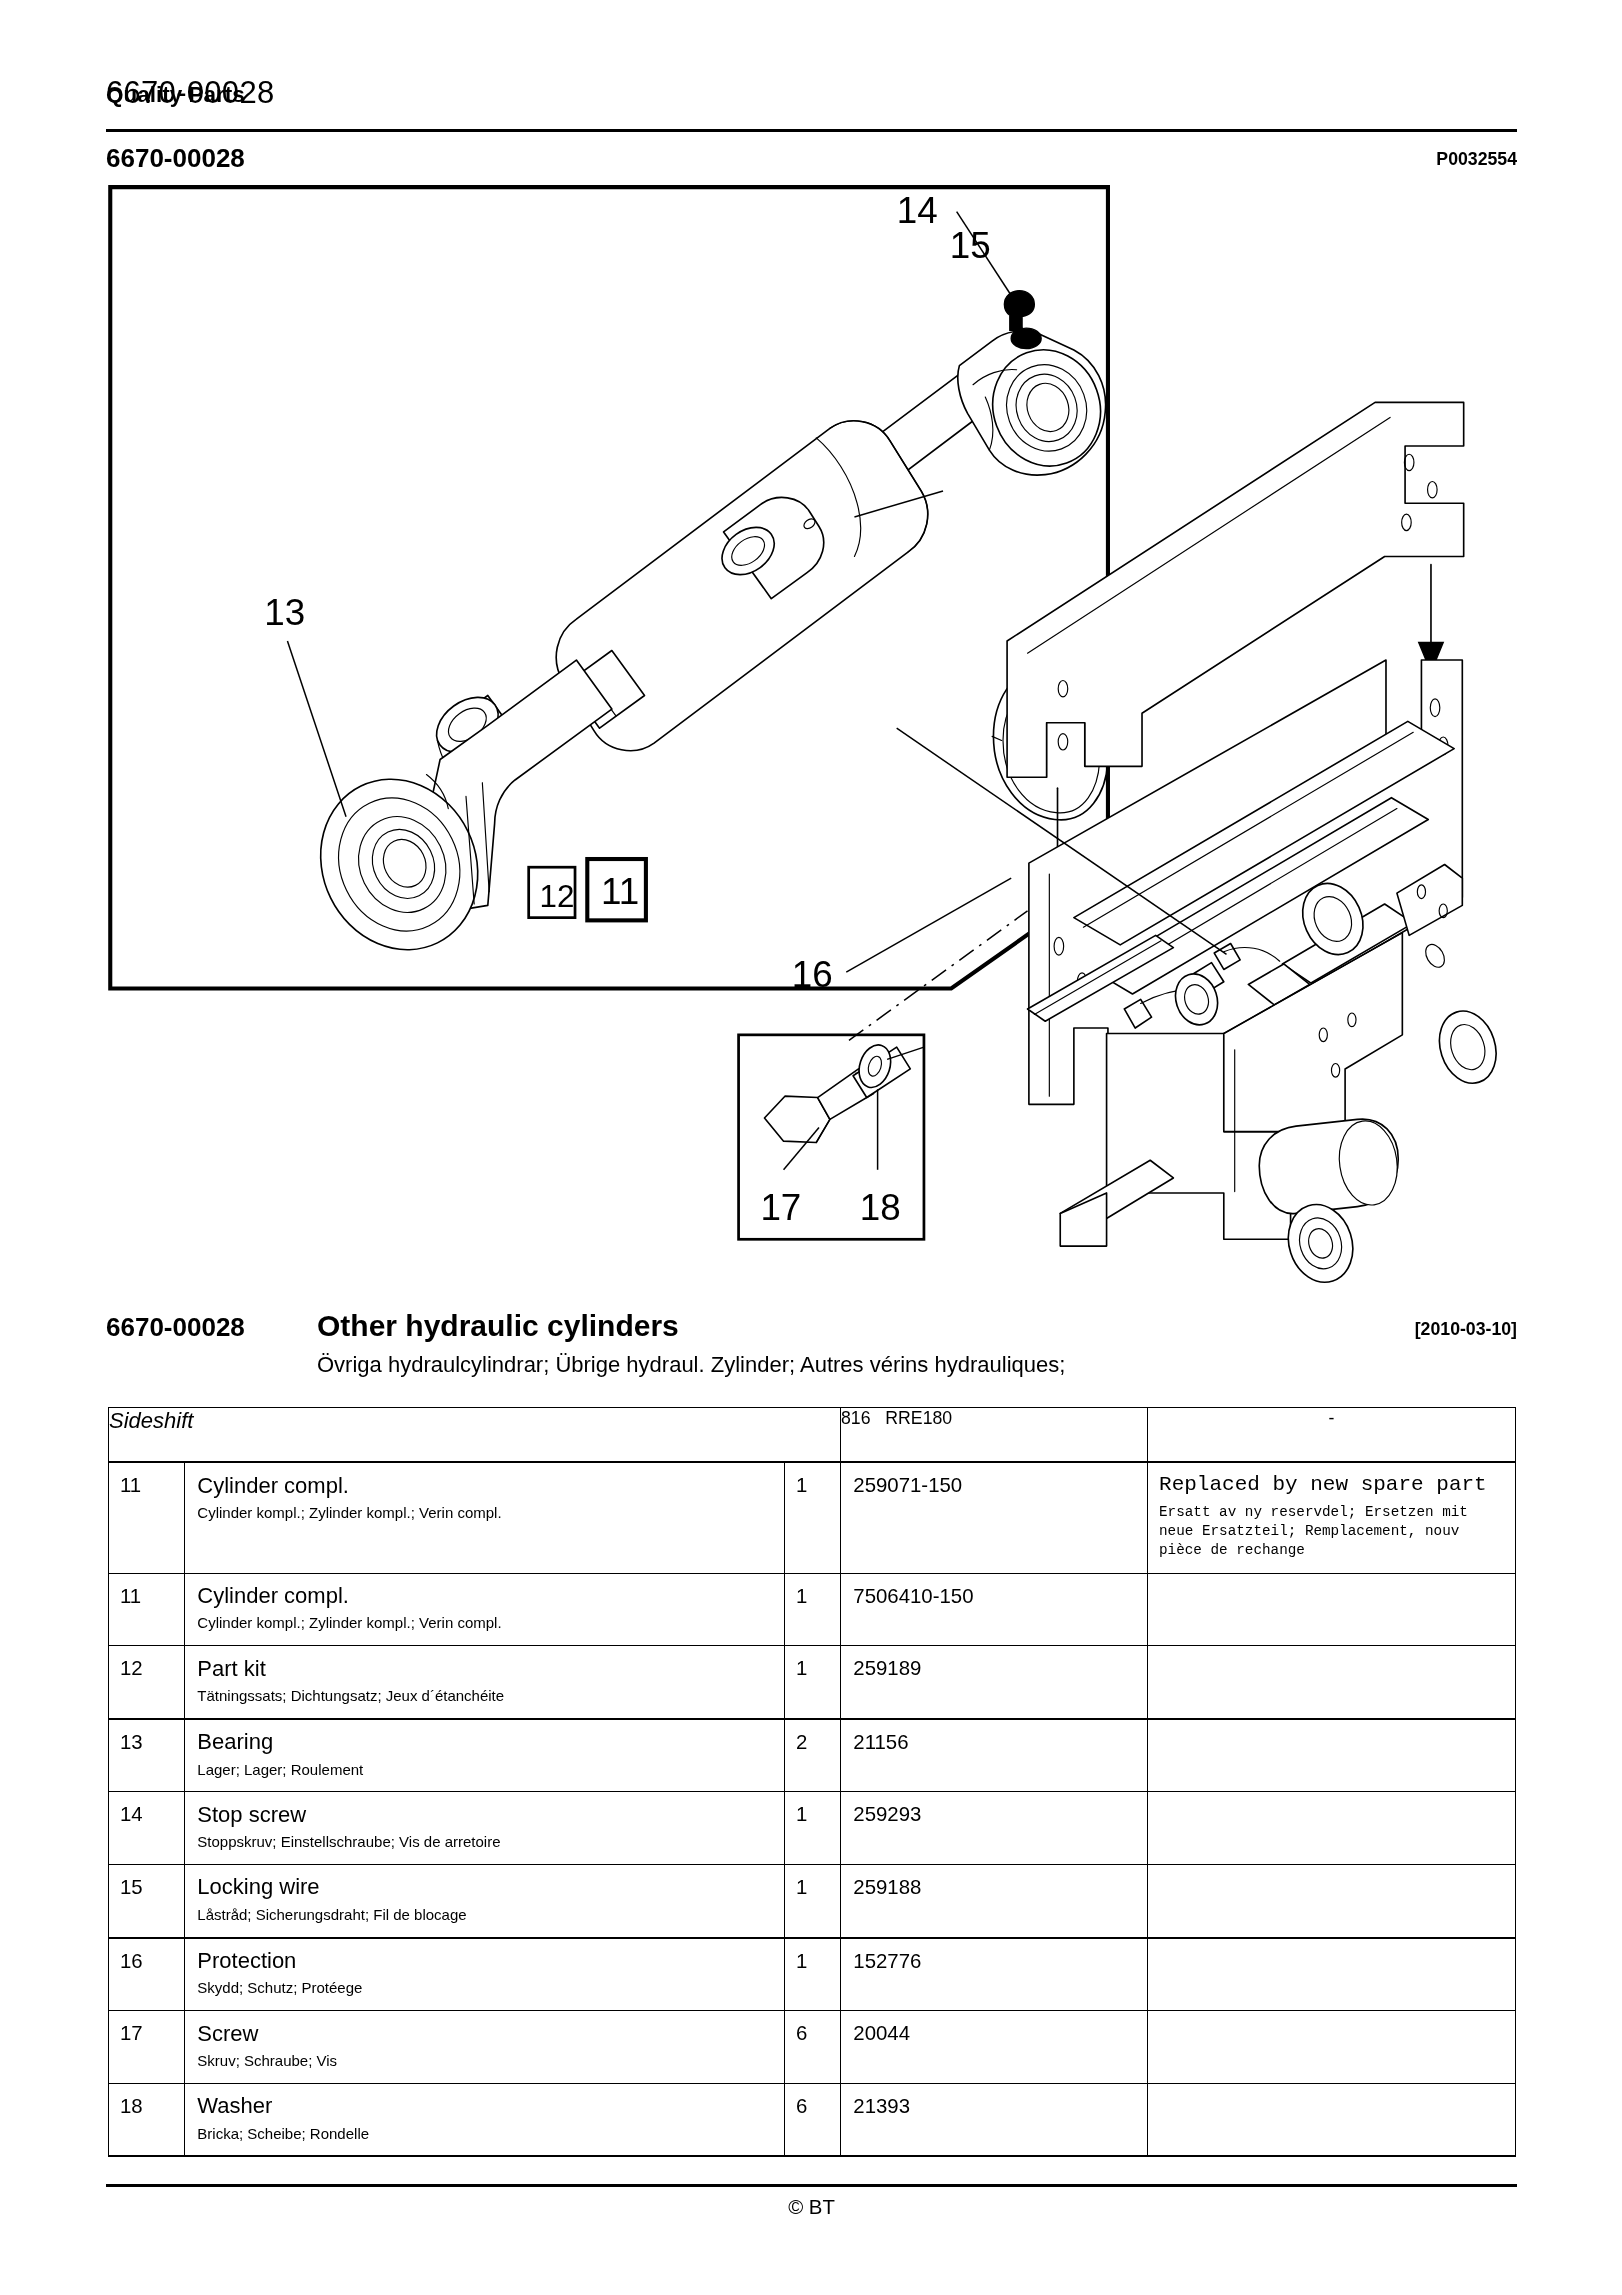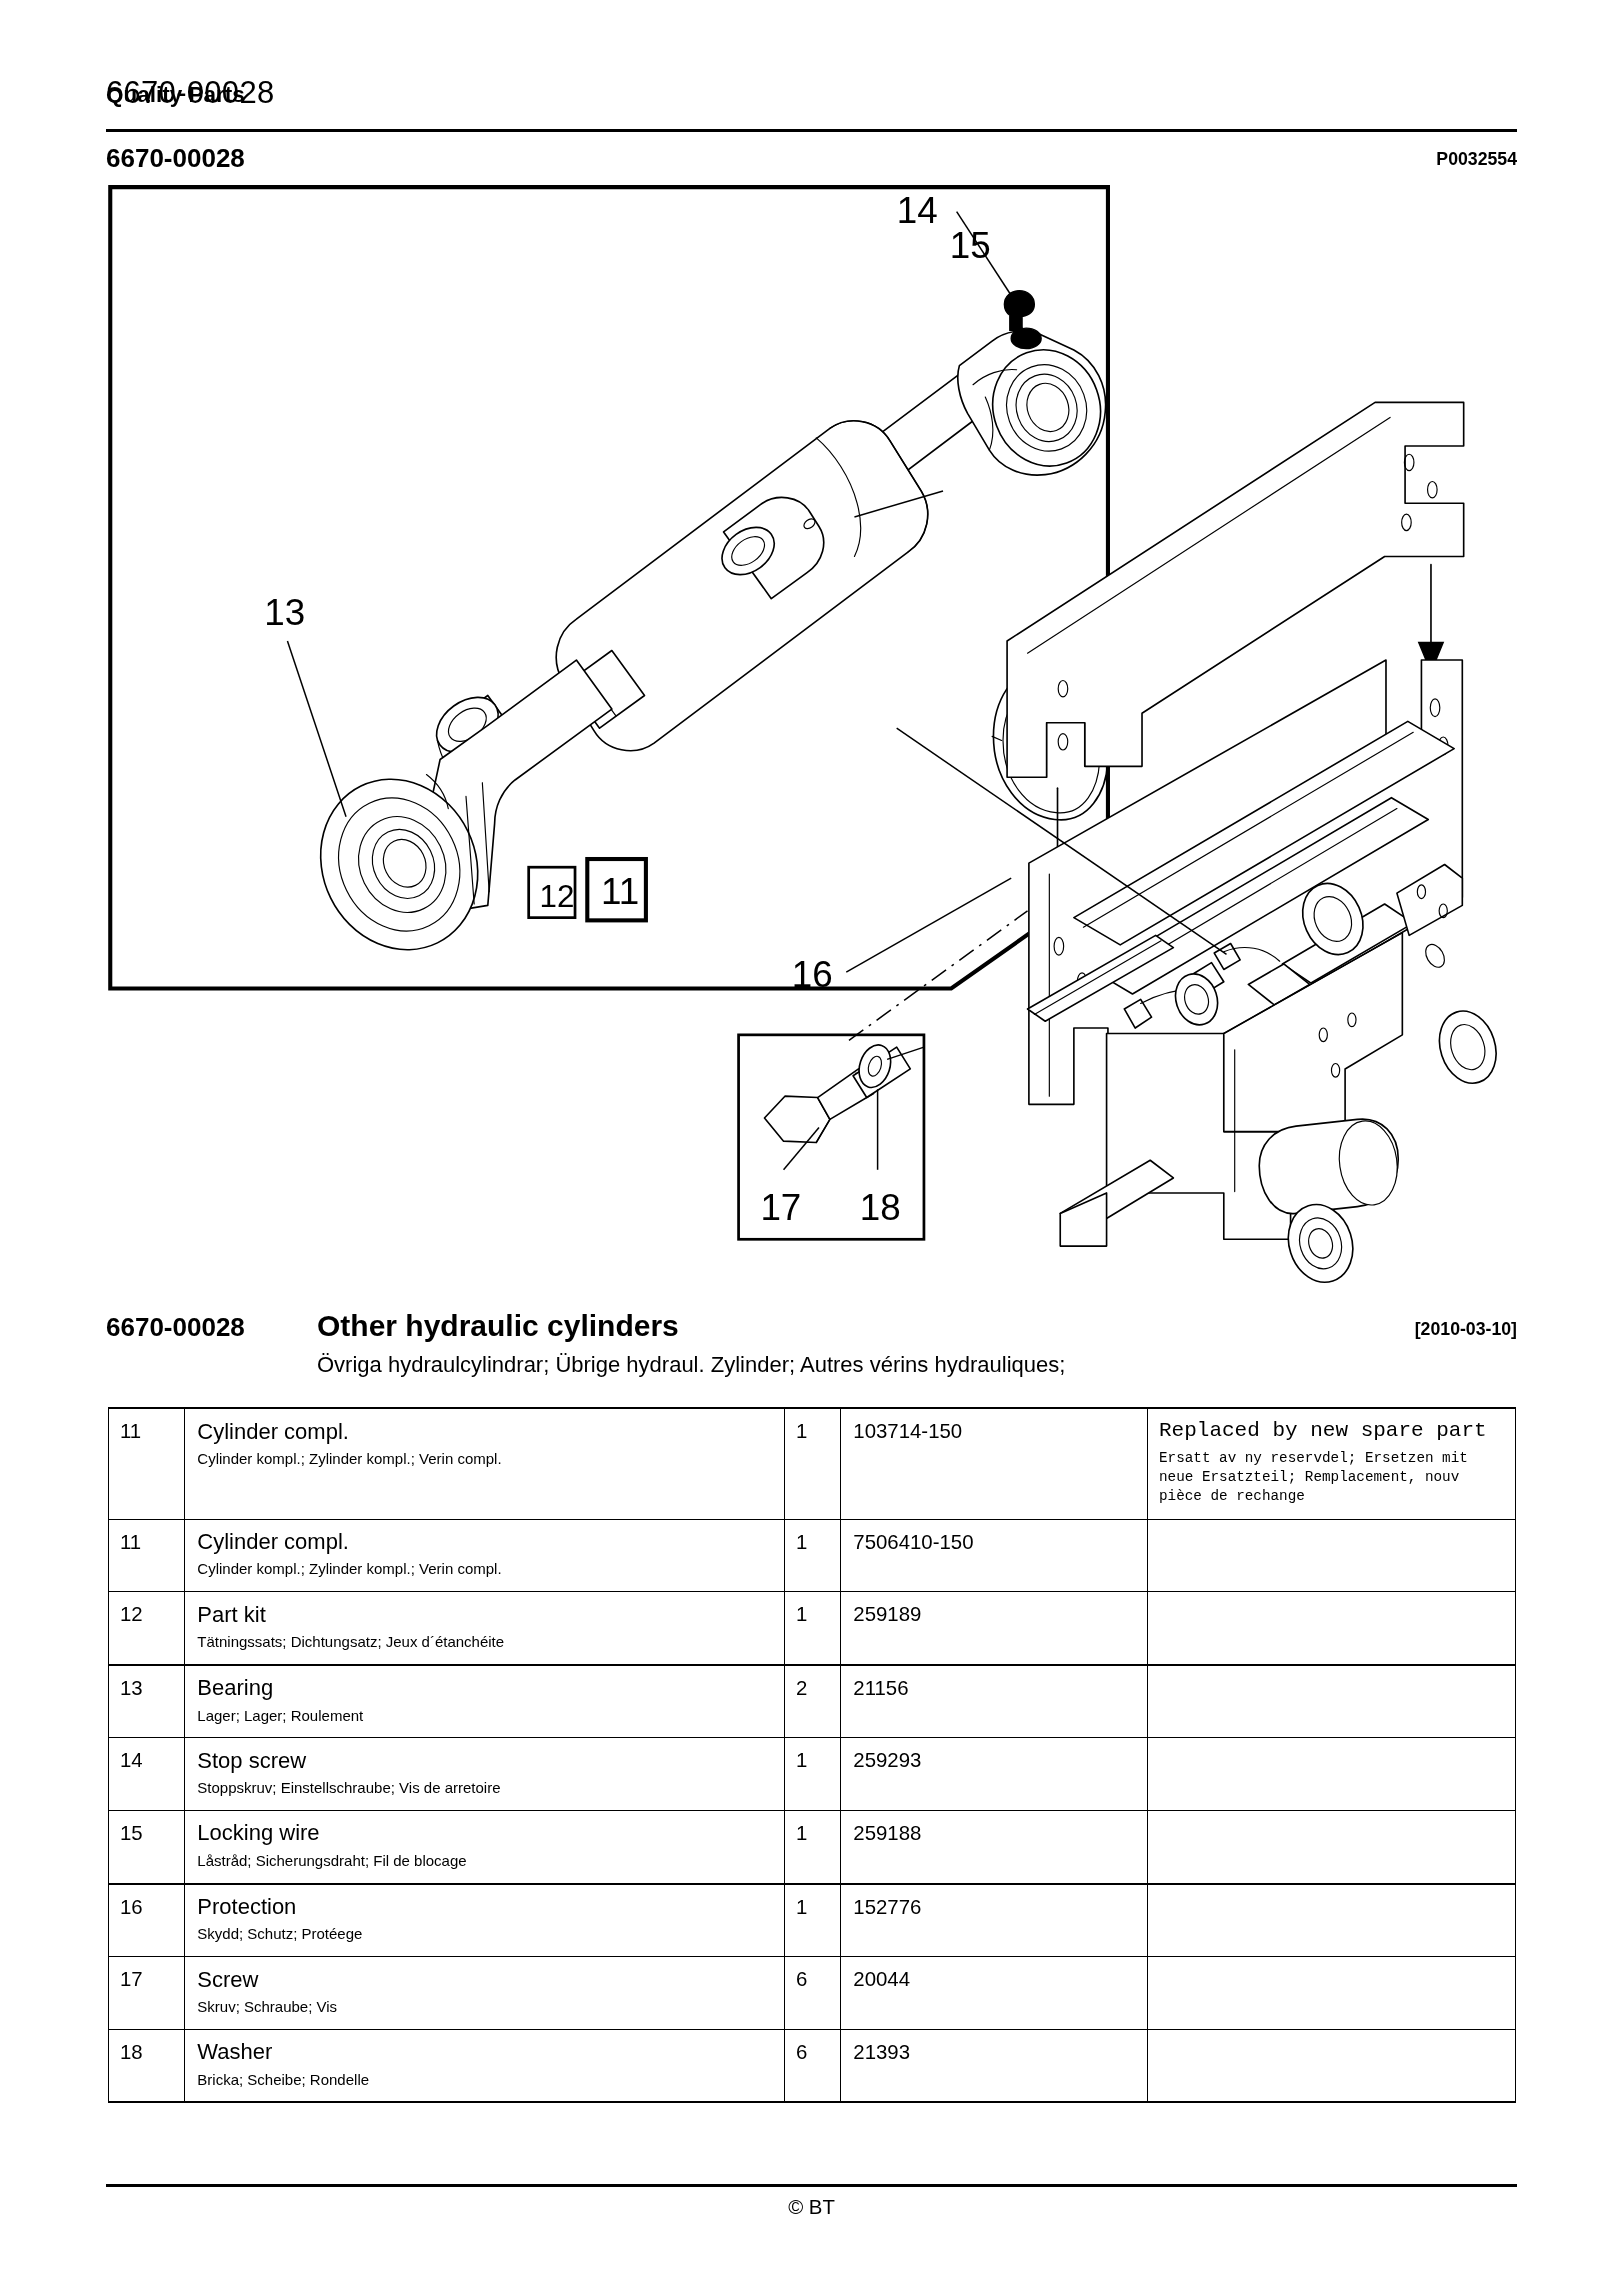--- a/index.html
+++ b/index.html
@@ -488,37 +488,42 @@
   <div class="tablewrap">
     <table class="parts">
       <colgroup>
         <col class="c-pos">
           <col class="c-desc">
           <col class="c-pcs">
           <col class="c-part">
           <col class="c-note">
       </colgroup>
       <tbody>
+        <tr class="variant-row">
+          <td colspan="3" class="variant-name">Sideshift</td>
+          <td class="variant-model"><span>816</span>&nbsp;&nbsp;&nbsp;<span>RRE180</span></td>
+          <td class="variant-dash">-</td>
+        </tr>
 
 
         <tr class="grp-top">
           <td class="cell">
               <div class="pos">11</div>
             </td>
           <td class="cell">
               <div class="desc">
                 <div class="main">Cylinder compl.</div>
                 <div class="alt">Cylinder kompl.; Zylinder kompl.; Verin compl.</div>
               </div>
             </td>
           <td class="cell">
               <div class="pcs">1</div>
             </td>
           <td class="cell">
-              <div class="part">103714-150</div>
+              <div class="part">259071-150</div>
             </td>
           <td class="cell">
               <div class="note">
                 <div class="main">Replaced by new spare part</div>
                 <div class="alt">Ersatt av ny reservdel; Ersetzen mit neue Ersatzteil; Remplacement, nouv pièce de rechange</div>
               </div>
             </td>
         </tr>
 
         <tr>

